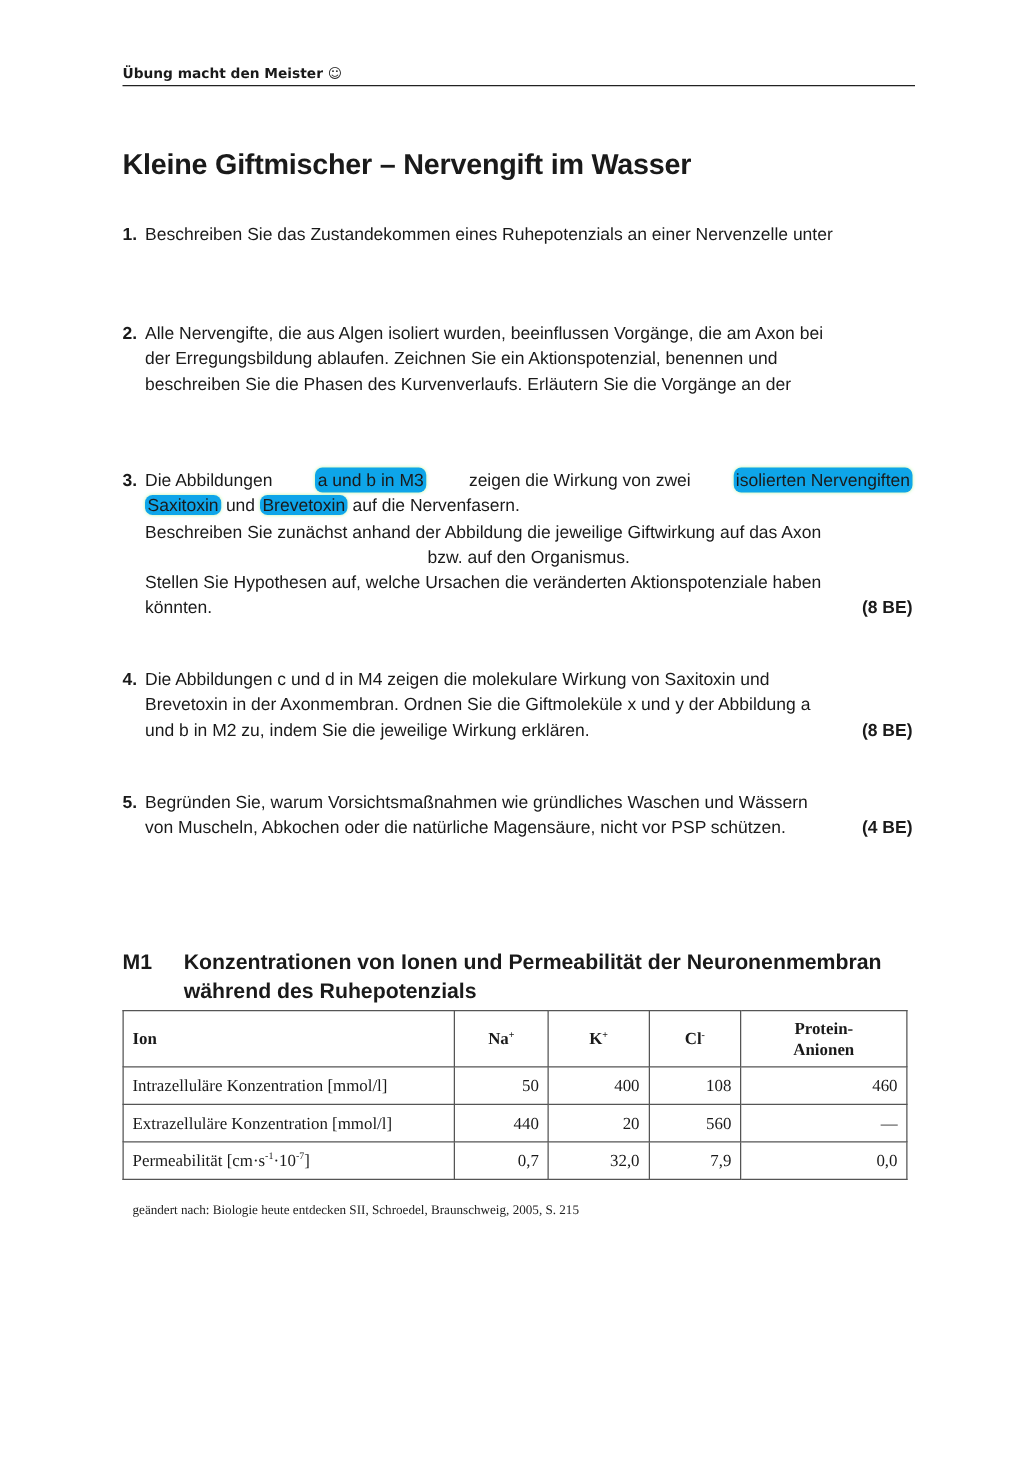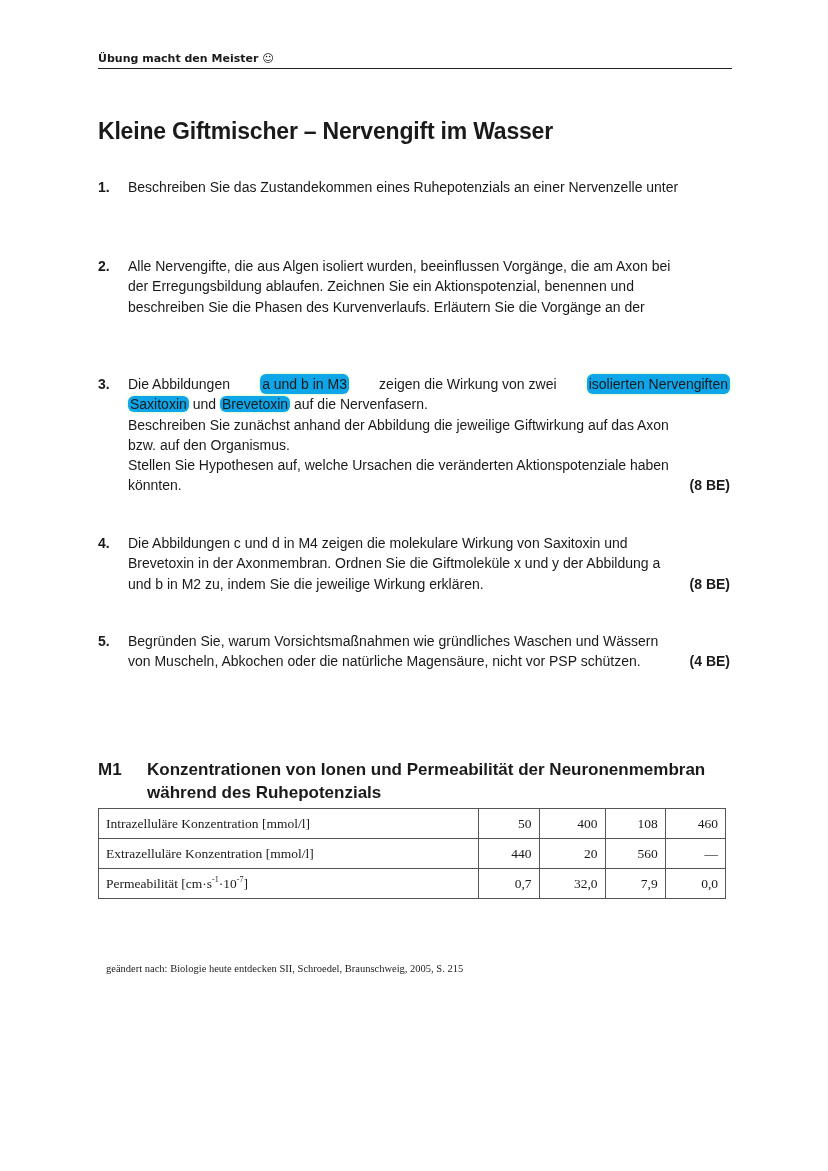--- a/index.html
+++ b/index.html
@@ -6,21 +6,21 @@
   body { width: 828px; height: 1171px; position: relative; overflow: hidden;
          font-family: "Liberation Sans", "DejaVu Sans", sans-serif; color: #1a1a1a; }
   .page { position: absolute; left: 98px; top: 0; width: 634px; }
   .header { position: absolute; top: 51px; left: 0; width: 634px; height: 17px;
             border-bottom: 1.5px solid #222; font-family: "DejaVu Sans", sans-serif;
             font-size: 11px; font-weight: bold; }
   .header span { position: absolute; left: 0; top: 1px; }
   .title { position: absolute; top: 118px; left: 0; font-size: 23px; font-weight: bold; letter-spacing: -0.2px; }
   .task { position: absolute; left: 0; width: 632px; font-size: 14px; line-height: 20.3px; }
   .task .num { position: absolute; left: 0; top: 0; font-weight: bold; }
-  .task .body { margin-left: 30px; text-align: justify; }
+  .task .body { margin-left: 18px; text-align: justify; }
   .task .line { display: block; }
   .task .last { display: flex; justify-content: space-between; }
   .be { font-weight: bold; white-space: nowrap; }
   .u { text-decoration: underline; }
   .hl { background: #0ea5e9; border-radius: 6px; padding: 0 2px; box-shadow: 0 0 3px #b9f5a3; }
   .m1 { position: absolute; top: 758px; left: 0; font-size: 17px; font-weight: bold; line-height: 23px; }
   .m1 .lbl { position: absolute; left: 0; top: 0; }
   .m1 .txt { margin-left: 49px; width: 600px; }
   table { position: absolute; top: 808px; left: 0; width: 628px; border-collapse: collapse;
           font-family: "Liberation Serif", "DejaVu Serif", serif; font-size: 13.5px; }
@@ -69,21 +69,21 @@
         <span>zeigen die Wirkung von zwei</span>
         <span class="hl">isolierten Nervengiften</span>
       </span>
       <span class="line">
         <span class="hl">Saxitoxin</span>
         <span>und</span>
         <span class="hl">Brevetoxin</span>
         <span>auf die Nervenfasern.</span>
       </span>
       <span class="line">Beschreiben Sie zunächst anhand der Abbildung die jeweilige Giftwirkung auf das Axon</span>
-      <span class="line" style="text-align:left">bzw. auf den Organismus.</span>
+      <span class="line" style="text-align:center">bzw. auf den Organismus.</span>
       <span class="line">Stellen Sie Hypothesen auf, welche Ursachen die veränderten Aktionspotenziale haben</span>
       <span class="last">
           <span>könnten.</span>
           <span class="be">(8 BE)</span>
         </span>
     </div>
   </div>
 
   <div class="task" style="top:533px">
     <span class="num">4.</span>
@@ -111,20 +111,27 @@
   <div class="m1">
     <span class="lbl">M1</span>
     <div class="txt">
       <div>Konzentrationen von Ionen und Permeabilität der Neuronenmembran</div>
       <div>während des Ruhepotenzials</div>
     </div>
   </div>
 
   <table>
     <tbody>
+        <tr>
+      <th class="first">Ion</th>
+      <th><span>Na</span><sup>+</sup></th>
+      <th><span>K</span><sup>+</sup></th>
+      <th><span>Cl</span><sup>-</sup></th>
+      <th class="prot"><span>Protein-</span><br><span>Anionen</span></th>
+    </tr>
     <tr>
       <td class="first">Intrazelluläre Konzentration [mmol/l]</td>
       <td>50</td>
       <td>400</td>
       <td>108</td>
       <td>460</td>
     </tr>
     <tr>
       <td class="first">Extrazelluläre Konzentration [mmol/l]</td>
       <td>440</td>

